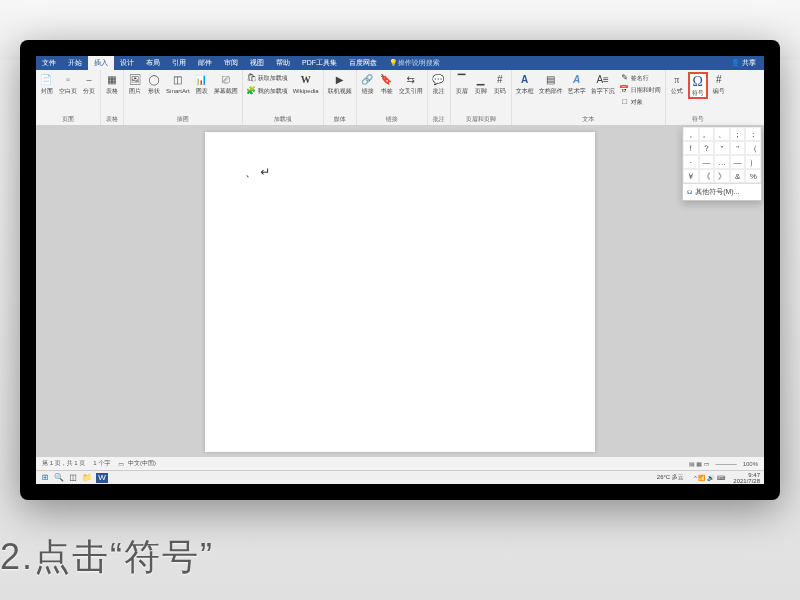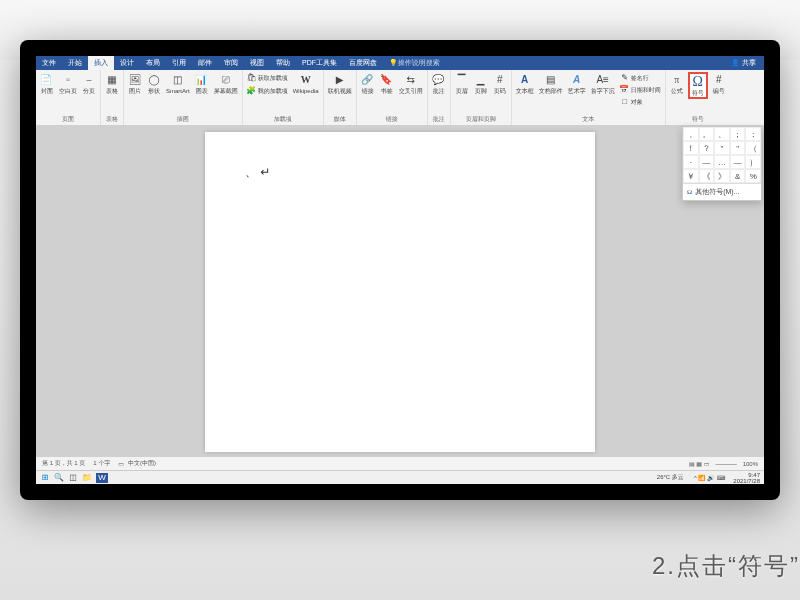--- a/index.html
+++ b/index.html
@@ -212,22 +212,22 @@
     display: flex;
     align-items: center;
     justify-content: center;
     font-size: 8px;
   }
   .caption {
     position: absolute;
     bottom: 18px;
     left: 0;
     width: 100%;
-    text-align: right;
-    font-size: 24px;
+    text-align: left;
+    font-size: 36px;
     color: #5a5a5a;
     font-weight: 400;
     text-shadow: 0 1px 2px rgba(255,255,255,0.8);
     letter-spacing: 2px;
   }
   .omega { font-family: "Times New Roman", serif; }
 </style>
 </head>
 <body>
 

